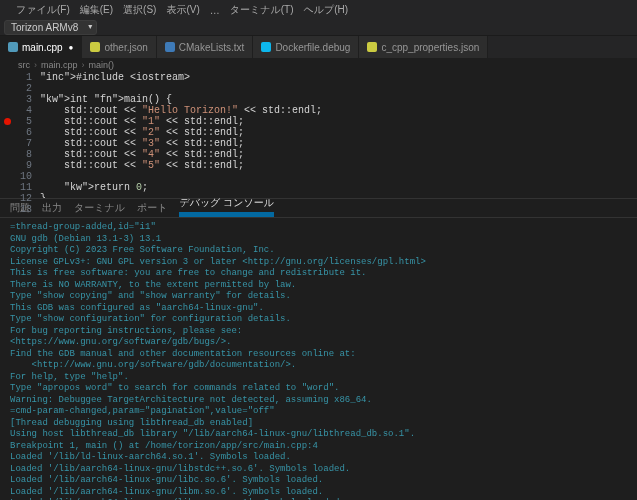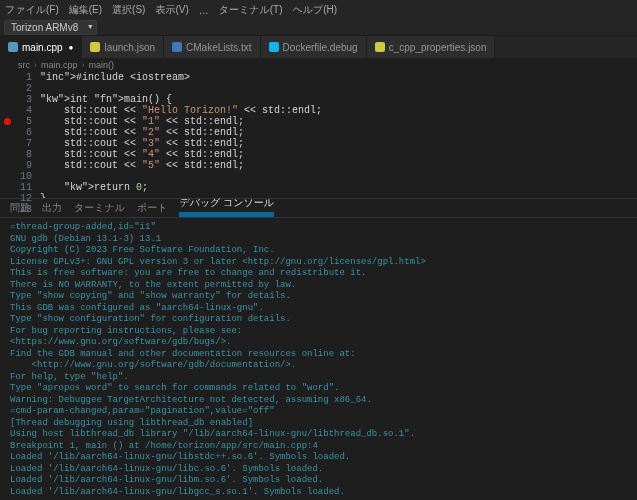--- a/index.html
+++ b/index.html
@@ -12,21 +12,21 @@
     height: 500px;
     overflow: hidden;
     display: flex;
     flex-direction: column;
   }
   .menubar {
     height: 20px;
     background: #252526;
     display: flex;
     align-items: center;
-    padding: 0 5px;
+    padding: 0 16px;
     color: #aaa;
     font-size: 10px;
   }
   .menubar span { margin-right: 10px; }
   .topstrip {
     height: 16px;
     background: #252526;
     display: flex;
     align-items: flex-start;
     border-bottom: 1px solid #1b1b1b;
@@ -147,21 +147,21 @@
 </div>
 
 <div class="tabbar" id="tabbar">
     <div class="tab active">
       <span class="tab-icon" style="background: rgb(81, 154, 186); border-radius: 2px;"></span>
       <span>main.cpp</span>
       <span class="dot">●</span>
     </div>
     <div class="tab">
       <span class="tab-icon" style="background: rgb(203, 203, 65); border-radius: 2px;"></span>
-      <span>launch.json</span>
+      <span>other.json</span>
     </div>
     <div class="tab">
       <span class="tab-icon" style="background: rgb(62, 122, 183); border-radius: 2px;"></span>
       <span>CMakeLists.txt</span>
     </div>
     <div class="tab">
       <span class="tab-icon" style="background: rgb(13, 183, 237); border-radius: 2px;"></span>
       <span>Dockerfile.debug</span>
     </div>
     <div class="tab">
@@ -236,18 +236,19 @@
     <div class="cl c-cyan">    &lt;http://www.gnu.org/software/gdb/documentation/&gt;.</div>
     <div class="cl "></div>
     <div class="cl c-cyan">For help, type "help".</div>
     <div class="cl c-cyan">Type "apropos word" to search for commands related to "word".</div>
     <div class="cl c-cyan">Warning: Debuggee TargetArchitecture not detected, assuming x86_64.</div>
     <div class="cl c-cyan">=cmd-param-changed,param="pagination",value="off"</div>
     <div class="cl c-cyan">[Thread debugging using libthread_db enabled]</div>
     <div class="cl c-cyan">Using host libthread_db library "/lib/aarch64-linux-gnu/libthread_db.so.1".</div>
     <div class="cl "></div>
     <div class="cl c-cyan">Breakpoint 1, main () at /home/torizon/app/src/main.cpp:4</div>
+    <div class="cl c-cyan">Loaded '/lib/ld-linux-aarch64.so.1'. Symbols loaded.</div>
     <div class="cl c-cyan">Loaded '/lib/aarch64-linux-gnu/libstdc++.so.6'. Symbols loaded.</div>
     <div class="cl c-cyan">Loaded '/lib/aarch64-linux-gnu/libc.so.6'. Symbols loaded.</div>
     <div class="cl c-cyan">Loaded '/lib/aarch64-linux-gnu/libm.so.6'. Symbols loaded.</div>
     <div class="cl c-cyan">Loaded '/lib/aarch64-linux-gnu/libgcc_s.so.1'. Symbols loaded.</div>
     <div class="cl "></div>
   </div>
 
 </body></html>

